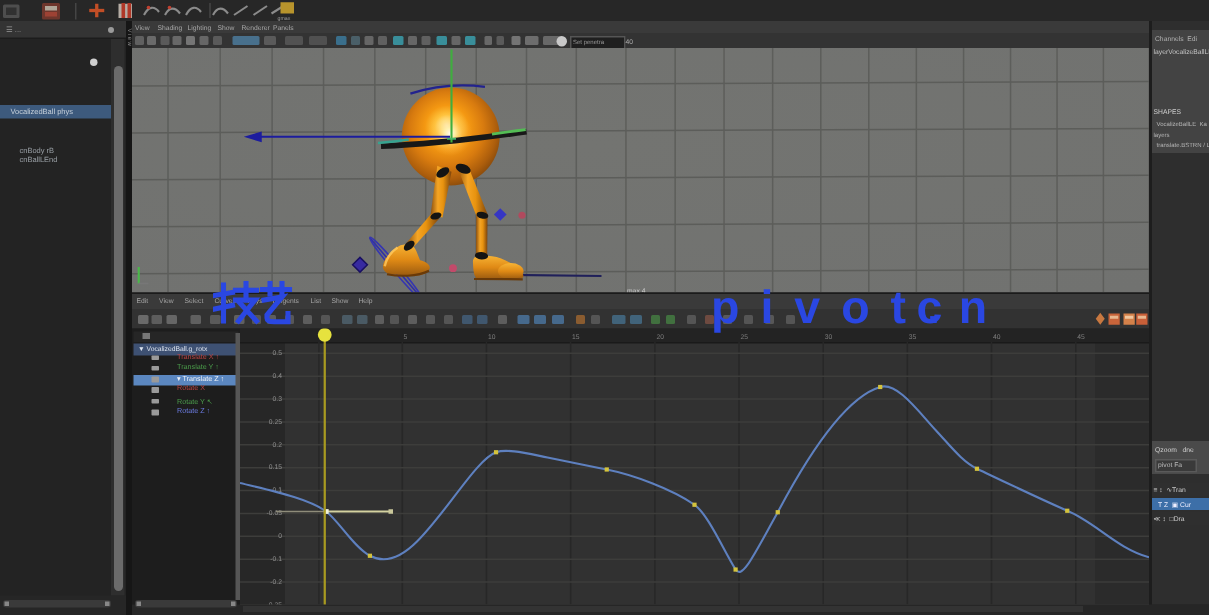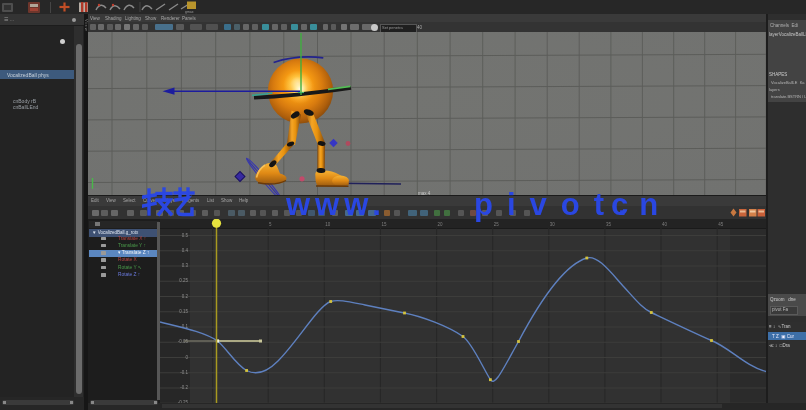--- a/index.html
+++ b/index.html
@@ -449,17 +449,16 @@
       <line x1="15" y1="7.5" x2="29" y2="7.5"></line>
       <path d="M 15 14 L 28 14 L 17 28"></path>
       <path d="M 17 15 L 29 28"></path>
 
       <line x1="38" y1="3" x2="38" y2="10"></line>
       <line x1="46" y1="3" x2="46" y2="10"></line>
       <line x1="33" y1="7" x2="51" y2="7"></line>
       <path d="M 34 14 L 46 12 L 36 24 L 36 26 C 36 28 38 28.5 41 28.5 L 50 28.5 L 50 23"></path>
     </g>
   </svg>
-  <div class="t" id="wm1" style="left:286px;top:191px;font-size:31px;line-height:28px;font-weight:bold;color:#2a47e2;letter-spacing:5px;">www.</div>
   <div class="t" id="wm2b" style="left:474px;top:191px;font-size:31px;line-height:28px;font-weight:bold;color:#2a47e2;letter-spacing:14px;">pivot.</div>
   <div class="t" id="wm3" style="left:611px;top:191px;font-size:31px;line-height:28px;font-weight:bold;color:#2a47e2;letter-spacing:11px;">cn</div>
 
 </div>
 
 </body></html>

